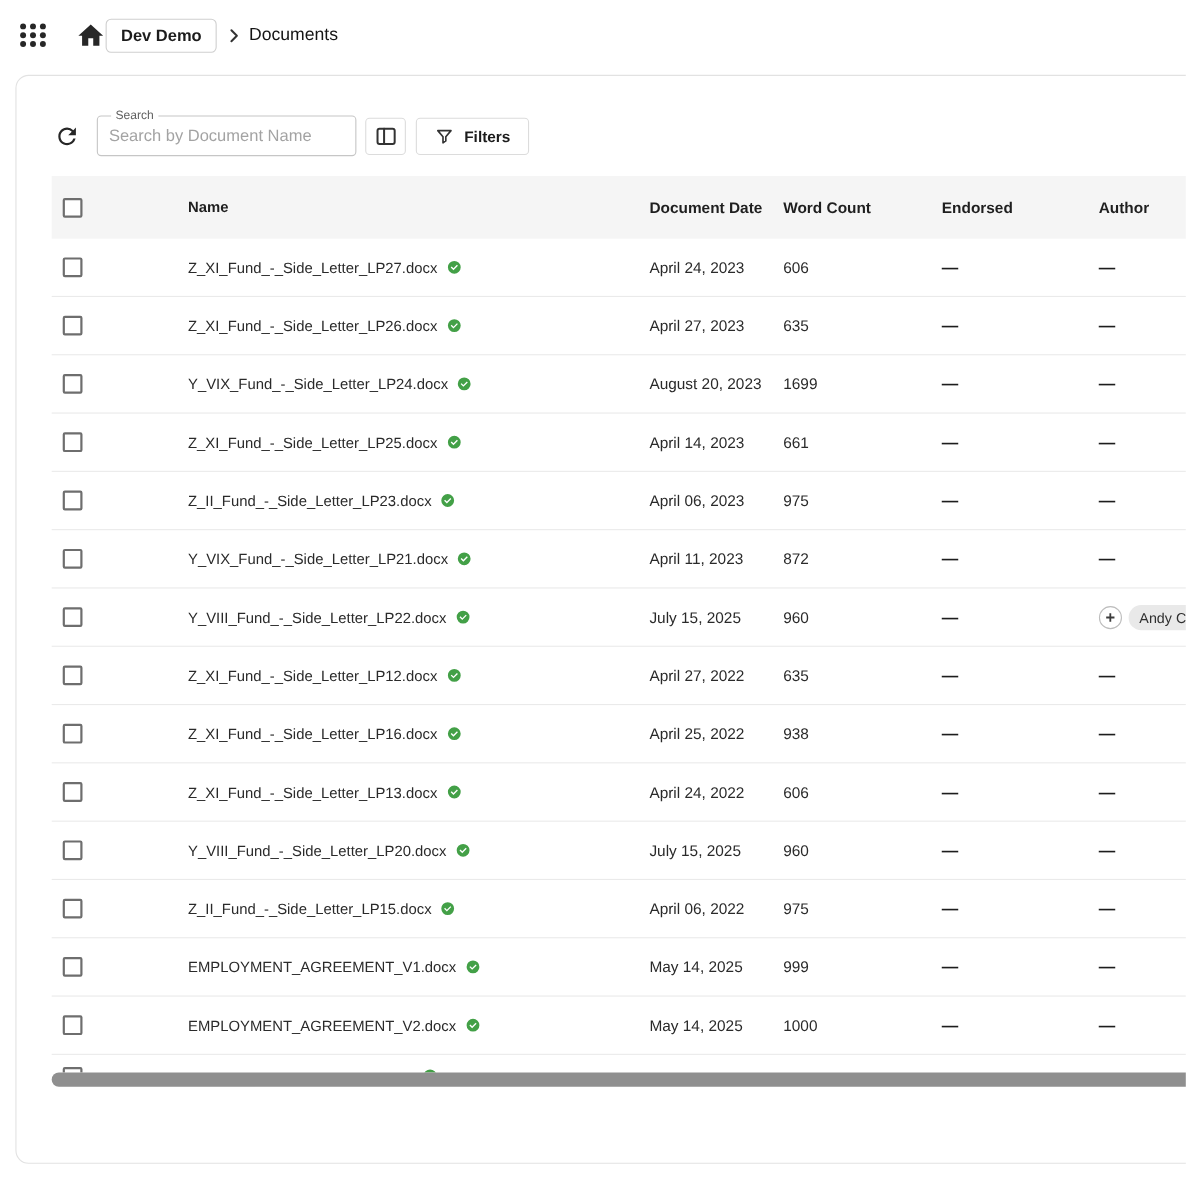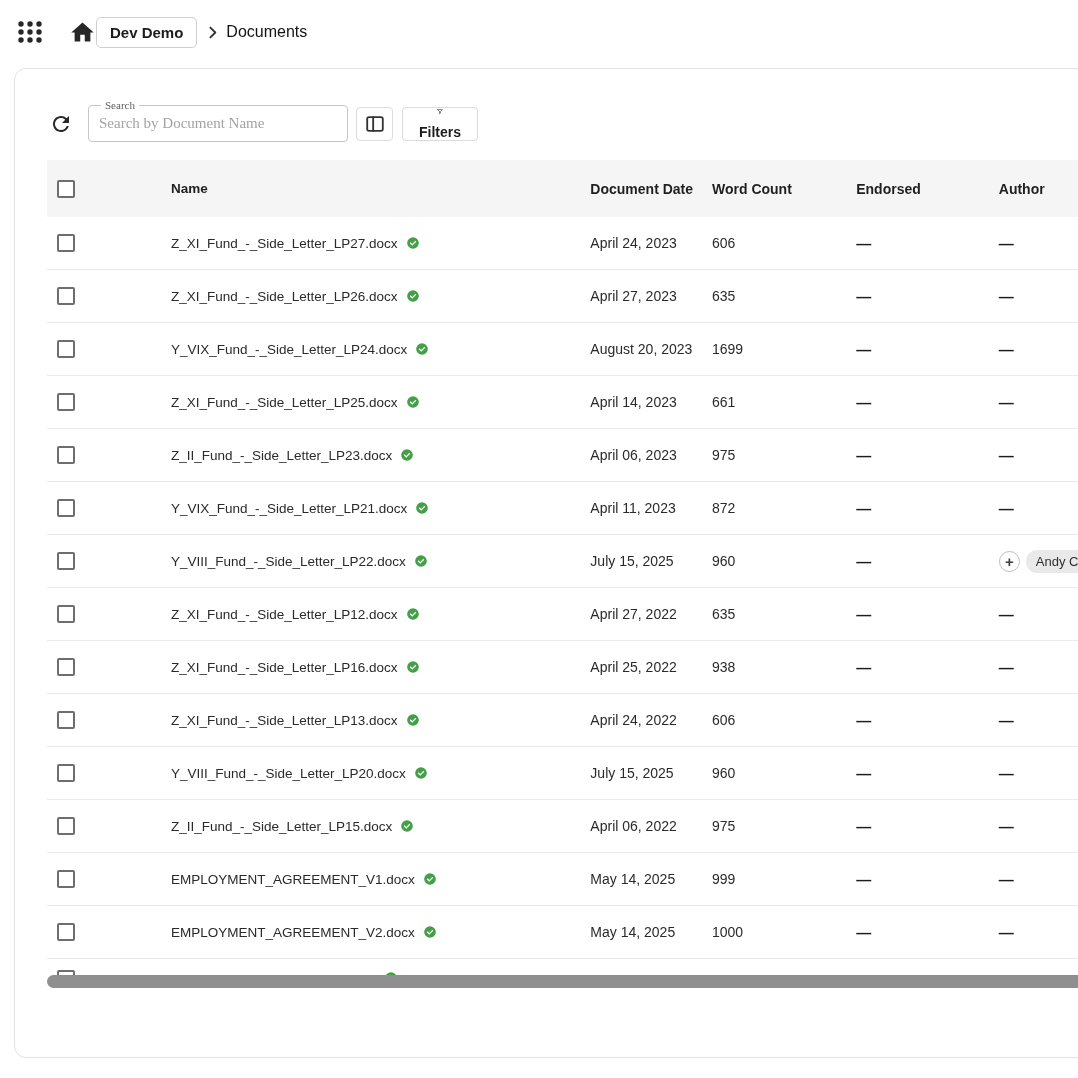--- a/index.html
+++ b/index.html
@@ -24,35 +24,35 @@
   
   .card {
     position: absolute; left: 14px; top: 68px; width: 1166px; height: 990px;
     background: #fff; border: 1px solid #e2e2e2; border-radius: 12px;
   }
   .card-inner { padding: 36px 0 0 32px; }
 
   
   .toolbar { display: flex; align-items: center; height: 37px; }
   .refresh-btn { width: 28px; height: 28px; margin-right: 13px; }
-  .search-field { position: relative; width: 260px; height: 37px; border: 1px solid #c6c6c6; border-radius: 4px; font-family: Liberation Serif, serif; }
+  .search-field { position: relative; width: 236px; height: 37px; border: 1px solid #c6c6c6; border-radius: 4px; }
   .search-field .field-label {
     position: absolute; top: -7px; left: 12px; background: #fff; padding: 0 4px;
     font-size: 11px; color: #5f5f5f; line-height: 13px;
   }
   .search-field input {
     width: 100%; height: 100%; border: none; outline: none; background: transparent;
     padding: 0 10px; font-family: inherit; font-size: 15px; color: #212121;
   }
   .search-field input::placeholder { color: #a3a3a3; opacity: 1; }
   .columns-btn { width: 37px; height: 34px; margin-left: 8px; border: 1px solid #dcdcdc; border-radius: 4px; background: #fff; }
   .filters-btn {
     height: 34px; margin-left: 9px; border: 1px solid #dcdcdc; border-radius: 4px; background: #fff;
     display: inline-flex; align-items: center; gap: 9px; padding: 0 16px; cursor: pointer;
-    font-family: inherit; font-size: 14px; font-weight: 700; color: #1c1c1c; flex-direction: column;
+    font-family: inherit; font-size: 14px; font-weight: 700; color: #1c1c1c;
   }
 
   
   .table { margin-top: 18px; width: 1131px; }
   .thead {
     display: flex; align-items: center; height: 57px; width: 1131px;
     background: #f5f5f5; font-size: 14px; font-weight: 700; color: #1f1f1f;
   }
   .trow {
     display: flex; align-items: center; height: 53px; width: 1131px;

